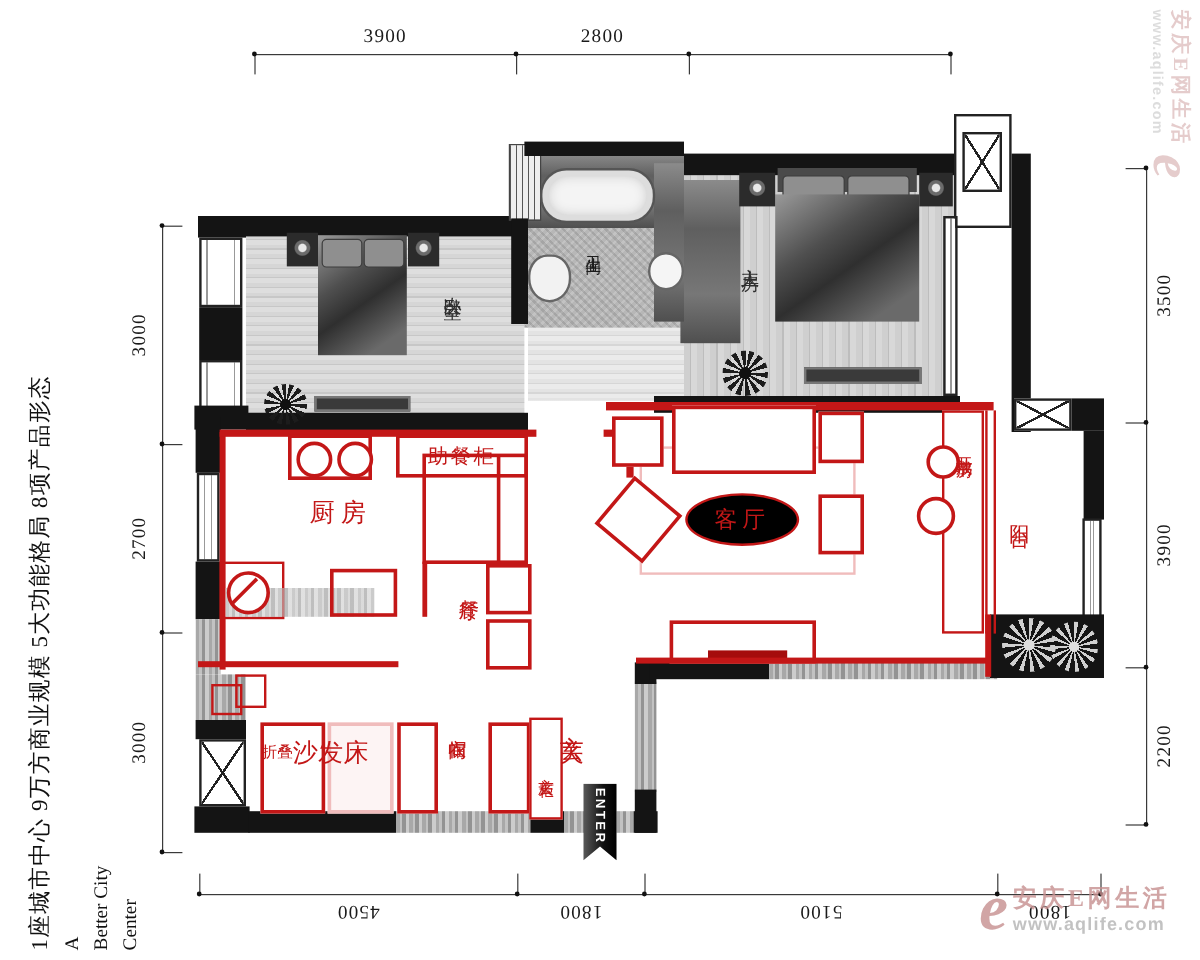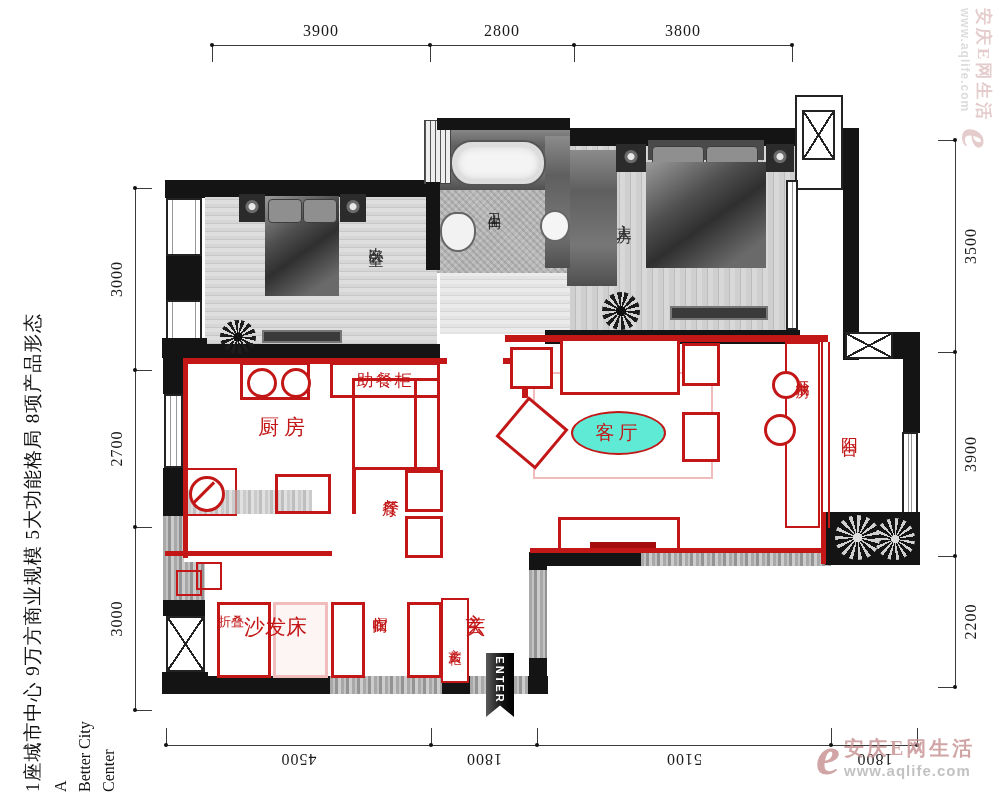--- a/index.html
+++ b/index.html
@@ -162,21 +162,21 @@
   <div class="abs rb2" style="left:176px;top:570px;width:26px;height:26px;"></div>
   <div class="abs rb" style="left:405px;top:470px;width:38px;height:42px;"></div>
   <div class="abs rb" style="left:405px;top:516px;width:38px;height:42px;"></div>
   <div class="abs rl" style="left:505px;top:335px;width:323px;height:7px;"></div>
   <div class="abs pb-line" style="left:533px;top:372px;width:180px;height:107px;"></div>
   <div class="abs rb" style="left:560px;top:338px;width:120px;height:57px;background:#fff;"></div>
   <div class="abs rb" style="left:510px;top:347px;width:43px;height:42px;background:#fff;"></div>
   <div class="abs rb" style="left:682px;top:343px;width:38px;height:43px;background:#fff;"></div>
   <div class="abs rb" style="left:682px;top:412px;width:38px;height:50px;background:#fff;"></div>
   <div class="abs rb" style="left:506px;top:407px;width:52px;height:52px;transform:rotate(40deg);background:#fff;"></div>
-  <div class="abs rb2 center" style="left:571px;top:411px;width:95px;height:44px;border-radius:50%;background:#5eead4;">
+  <div class="abs rb2 center" style="left:571px;top:411px;width:95px;height:44px;border-radius:50%;background:#000000;">
     <span class="rlabel" style="font-size:19px;letter-spacing:4px;">客厅</span>
   </div>
   <div class="abs rb" style="left:558px;top:517px;width:122px;height:36px;background:#fff;"></div>
   <div class="abs" style="left:590px;top:542px;width:66px;height:7px;background:var(--darkred);"></div>
   <div class="abs rb2" style="left:785px;top:342px;width:35px;height:186px;background:#fff;"></div>
   <div class="abs dbl" style="left:821px;top:342px;width:9px;height:186px;"></div>
   <div class="abs rc" style="left:772px;top:371px;width:28px;height:28px;"></div>
   <div class="abs rc" style="left:764px;top:414px;width:32px;height:32px;"></div>
   <div class="abs rl" style="left:530px;top:548px;width:295px;height:5px;"></div>
   <div class="abs rl" style="left:821px;top:512px;width:5px;height:52px;"></div>
@@ -190,41 +190,40 @@
 
   <div class="abs glabel vlab" style="left:368px;top:236px;font-size:15px;">次卧室</div>
   <div class="abs glabel vlab" style="left:488px;top:202px;font-size:13px;color:#1d1d1d;">卫生间</div>
   <div class="abs glabel vlab" style="left:616px;top:212px;font-size:15px;">主人房</div>
   <div class="abs rlabel" style="left:258px;top:413px;font-size:21px;letter-spacing:5px;">厨房</div>
   <div class="abs rlabel vlab" style="left:382px;top:486px;font-size:17px;">餐厅</div>
   <div class="abs rlabel vlab" style="left:795px;top:370px;font-size:14px;letter-spacing:1px;">开放书房</div>
   <div class="abs rlabel vlab" style="left:841px;top:424px;font-size:17px;">阳台</div>
   <div class="abs rlabel vlab" style="left:466px;top:598px;font-size:20px;">玄关</div>
   <div class="abs rlabel vlab" style="left:372px;top:604px;font-size:15px;letter-spacing:1px;">衣帽间</div>
-  <div class="abs" style="left:218px;top:613px;width:106px;display:flex;align-items:flex-start;">
+  <div class="abs" style="left:218px;top:613px;width:106px;display:flex;align-items:center;">
     <span class="rlabel" style="font-size:13px;">折叠</span>
     <span class="rlabel" style="font-size:21px;">沙发床</span>
   </div>
 
   <div class="abs ribbon" style="left:486px;top:653px;width:28px;height:64px;">
     <span>ENTER</span>
   </div>
 
   <div class="abs dline" style="left:212px;top:45px;width:580px;height:1px;"></div>
   <div class="abs dline" style="left:212px;top:45px;width:1px;height:17px;"></div>
   <div class="abs dline" style="left:430px;top:45px;width:1px;height:17px;"></div>
   <div class="abs dline" style="left:574px;top:45px;width:1px;height:17px;"></div>
   <div class="abs dline" style="left:792px;top:45px;width:1px;height:17px;"></div>
   <div class="abs dot" style="left:210px;top:43px;"></div>
   <div class="abs dot" style="left:428px;top:43px;"></div>
   <div class="abs dot" style="left:572px;top:43px;"></div>
   <div class="abs dot" style="left:790px;top:43px;"></div>
   <div class="abs dimtxt" style="left:212px;top:22px;width:218px;">3900</div>
   <div class="abs dimtxt" style="left:430px;top:22px;width:144px;">2800</div>
-  <div class="abs dimtxt" style="left:574px;top:22px;width:218px;">3800</div>
 
   <div class="abs dline" style="left:166px;top:745px;width:752px;height:1px;"></div>
   <div class="abs dline" style="left:166px;top:728px;width:1px;height:18px;"></div>
   <div class="abs dline" style="left:431px;top:728px;width:1px;height:18px;"></div>
   <div class="abs dline" style="left:537px;top:728px;width:1px;height:18px;"></div>
   <div class="abs dline" style="left:831px;top:728px;width:1px;height:18px;"></div>
   <div class="abs dline" style="left:917px;top:728px;width:1px;height:18px;"></div>
   <div class="abs dot" style="left:164px;top:743px;"></div>
   <div class="abs dot" style="left:429px;top:743px;"></div>
   <div class="abs dot" style="left:535px;top:743px;"></div>

